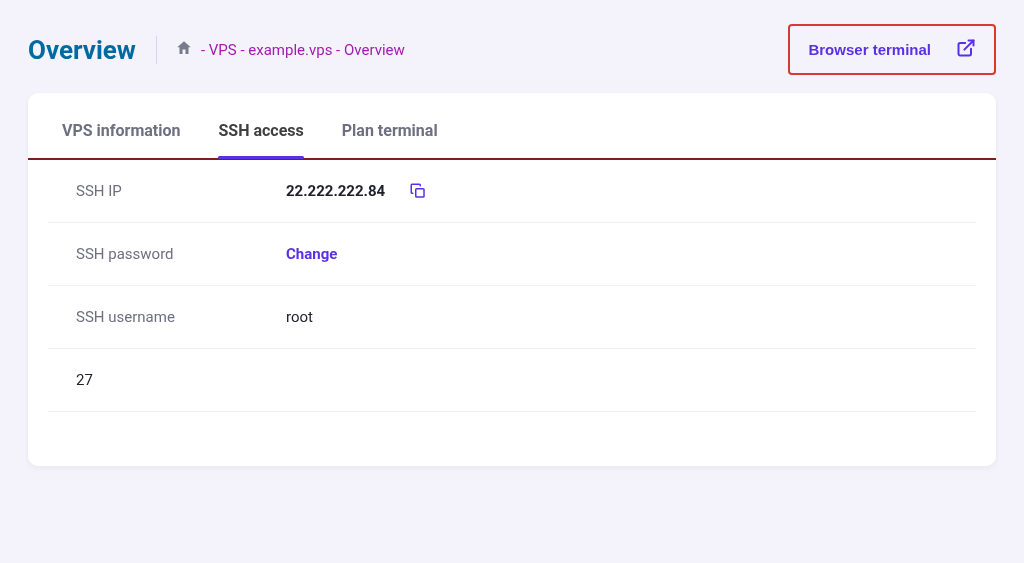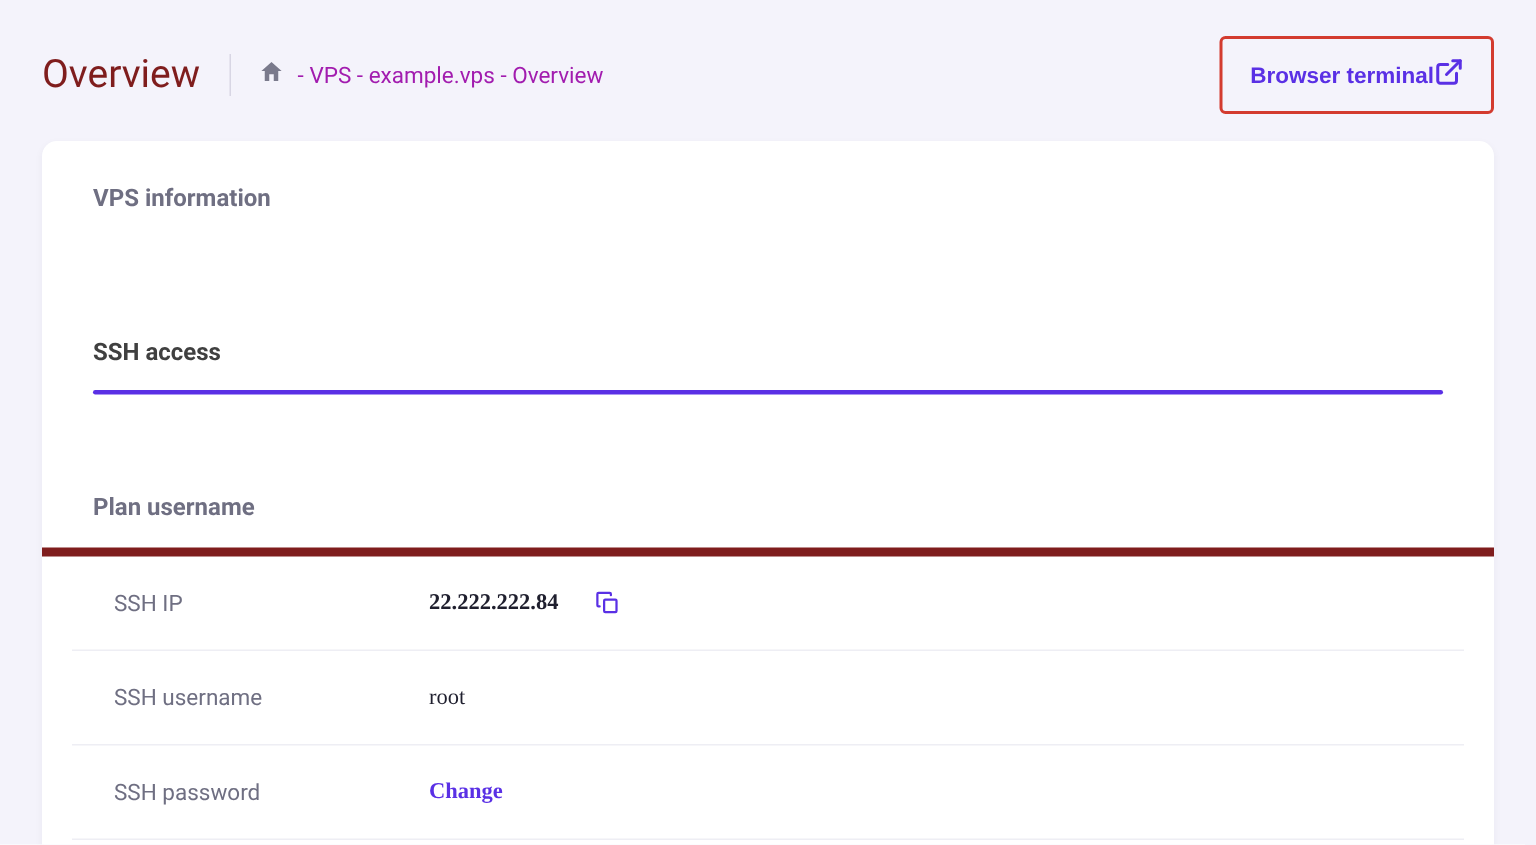--- a/index.html
+++ b/index.html
@@ -11,65 +11,64 @@
     height: 563px;
     overflow: hidden;
   }
   .header {
     display: flex;
     align-items: center;
     padding: 24px 28px 18px 28px;
   }
   .page-title {
     font-size: 26px;
-    font-weight: 400;
-    color: #7f1d1d;
+    font-weight: 700;
+    color: #0369a1;
     margin-right: 20px;
   }
   .vdiv {
     width: 1px;
     height: 28px;
     background: #d8d6e4;
     margin-right: 18px;
   }
   .breadcrumb {
     display: flex;
     align-items: center;
     color: #a21caf;
     font-size: 15px;
     gap: 8px;
     flex: 1;
   }
   .breadcrumb svg { flex-shrink: 0; }
   .btn-terminal {
     display: flex;
     align-items: center;
-    gap: 0;
+    gap: 25px;
     color: #5a30e5;
     font-weight: 700;
     font-size: 15px;
     padding: 12px 18px;
     border: 2px solid #d33b2f;
     border-radius: 4px;
     background: transparent;
     cursor: pointer;
   }
   .card {
     background: #fff;
     border-radius: 10px;
     margin: 0 28px 20px 28px;
     box-shadow: 0 2px 6px rgba(30,20,60,0.05);
     overflow: hidden;
   }
   .tabs {
     display: flex;
     gap: 38px;
     padding: 0 34px;
-    border-bottom: 6px solid #7f1d1d;
-    flex-direction: column;
+    border-bottom: 2px solid #7f1d1d;
   }
   .tab {
     padding: 28px 0 18px 0;
     font-size: 16px;
     font-weight: 700;
     color: #6f6f82;
     cursor: pointer;
     position: relative;
   }
   .tab.active {
@@ -97,21 +96,20 @@
     width: 210px;
     color: #6f6f82;
     font-size: 15px;
   }
   .row-value {
     color: #1f1f2e;
     font-size: 15px;
     display: flex;
     align-items: center;
     gap: 24px;
-    font-family: Liberation Serif, serif;
   }
   .row-value.link {
     color: #5a30e5;
     font-weight: 700;
     cursor: pointer;
   }
   .row-value strong {
     font-weight: 700;
   }
   .copy-btn {
@@ -143,46 +141,46 @@
           <line x1="10" y1="14" x2="21" y2="3"></line>
         </svg>
     </span>
   </button>
 </div>
 
 <div class="card">
   <div class="tabs">
     <div class="tab">VPS information</div>
     <div class="tab active">SSH access</div>
-    <div class="tab">Plan username</div>
+    <div class="tab">Plan terminal</div>
   </div>
 
   <div class="rows">
 
     <div class="row">
       <div class="row-label">SSH IP</div>
       <div class="row-value">
         <strong>22.222.222.84</strong>
         <span class="copy-btn">
           <svg width="18" height="18" viewBox="0 0 24 24" fill="none" stroke="#5a30e5" stroke-width="2" stroke-linecap="round" stroke-linejoin="round">
               <rect x="9" y="9" width="11" height="11" rx="1"></rect>
               <path d="M5 15H4a1 1 0 0 1-1-1V4a1 1 0 0 1 1-1h10a1 1 0 0 1 1 1v1"></path>
             </svg>
         </span>
       </div>
     </div>
 
     <div class="row">
-      <div class="row-label">SSH username</div>
-      <div class="row-value">root</div>
+      <div class="row-label">SSH password</div>
+      <div class="row-value link">Change</div>
     </div>
 
     <div class="row">
-      <div class="row-label">SSH password</div>
-      <div class="row-value link">Change</div>
+      <div class="row-label">SSH username</div>
+      <div class="row-value">root</div>
     </div>
 
     <div class="row">
       <div class="row-value">27</div>
     </div>
 
     <div class="row">
     </div>
 
 

